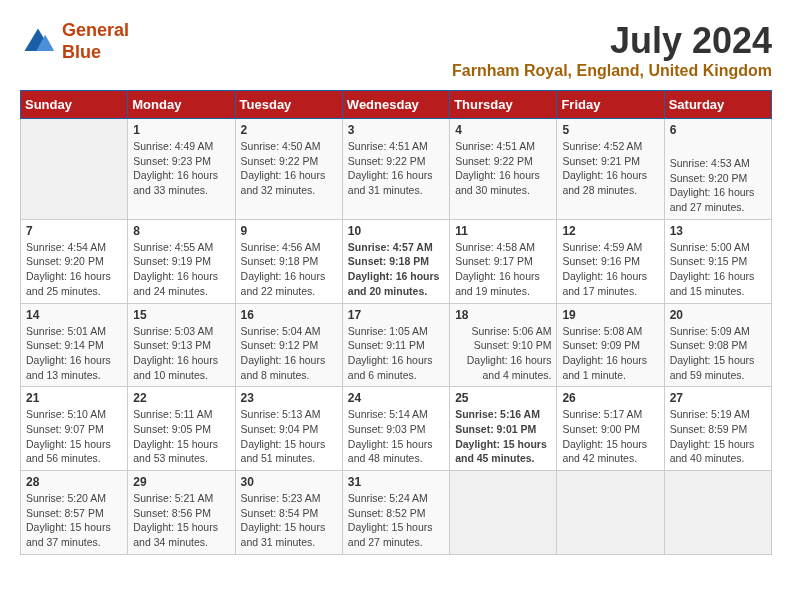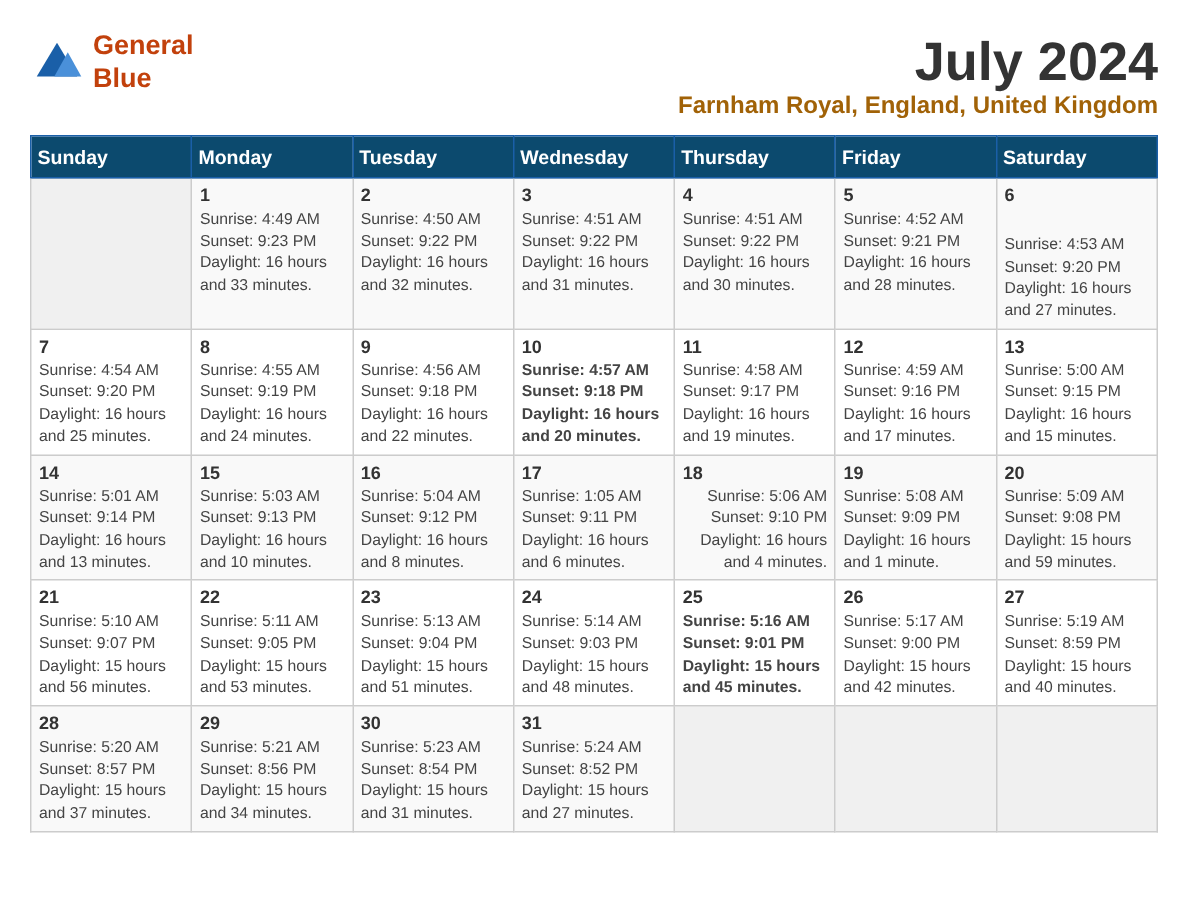--- a/index.html
+++ b/index.html
@@ -46,21 +46,21 @@
       font-size: 16px;
       color: #a16207;
       font-weight: bold;
     }
     table {
       width: 100%;
       border-collapse: collapse;
       font-size: 11px;
     }
     thead tr th {
-      background-color: #0c4a6e;
+      background-color: #b91c1c;
       color: #fff;
       padding: 6px 4px;
       text-align: left;
       font-size: 13px;
       font-weight: bold;
       border: 1px solid #1a5fa8;
     }
     tbody tr td {
       border: 1px solid #ccc;
       vertical-align: top;

